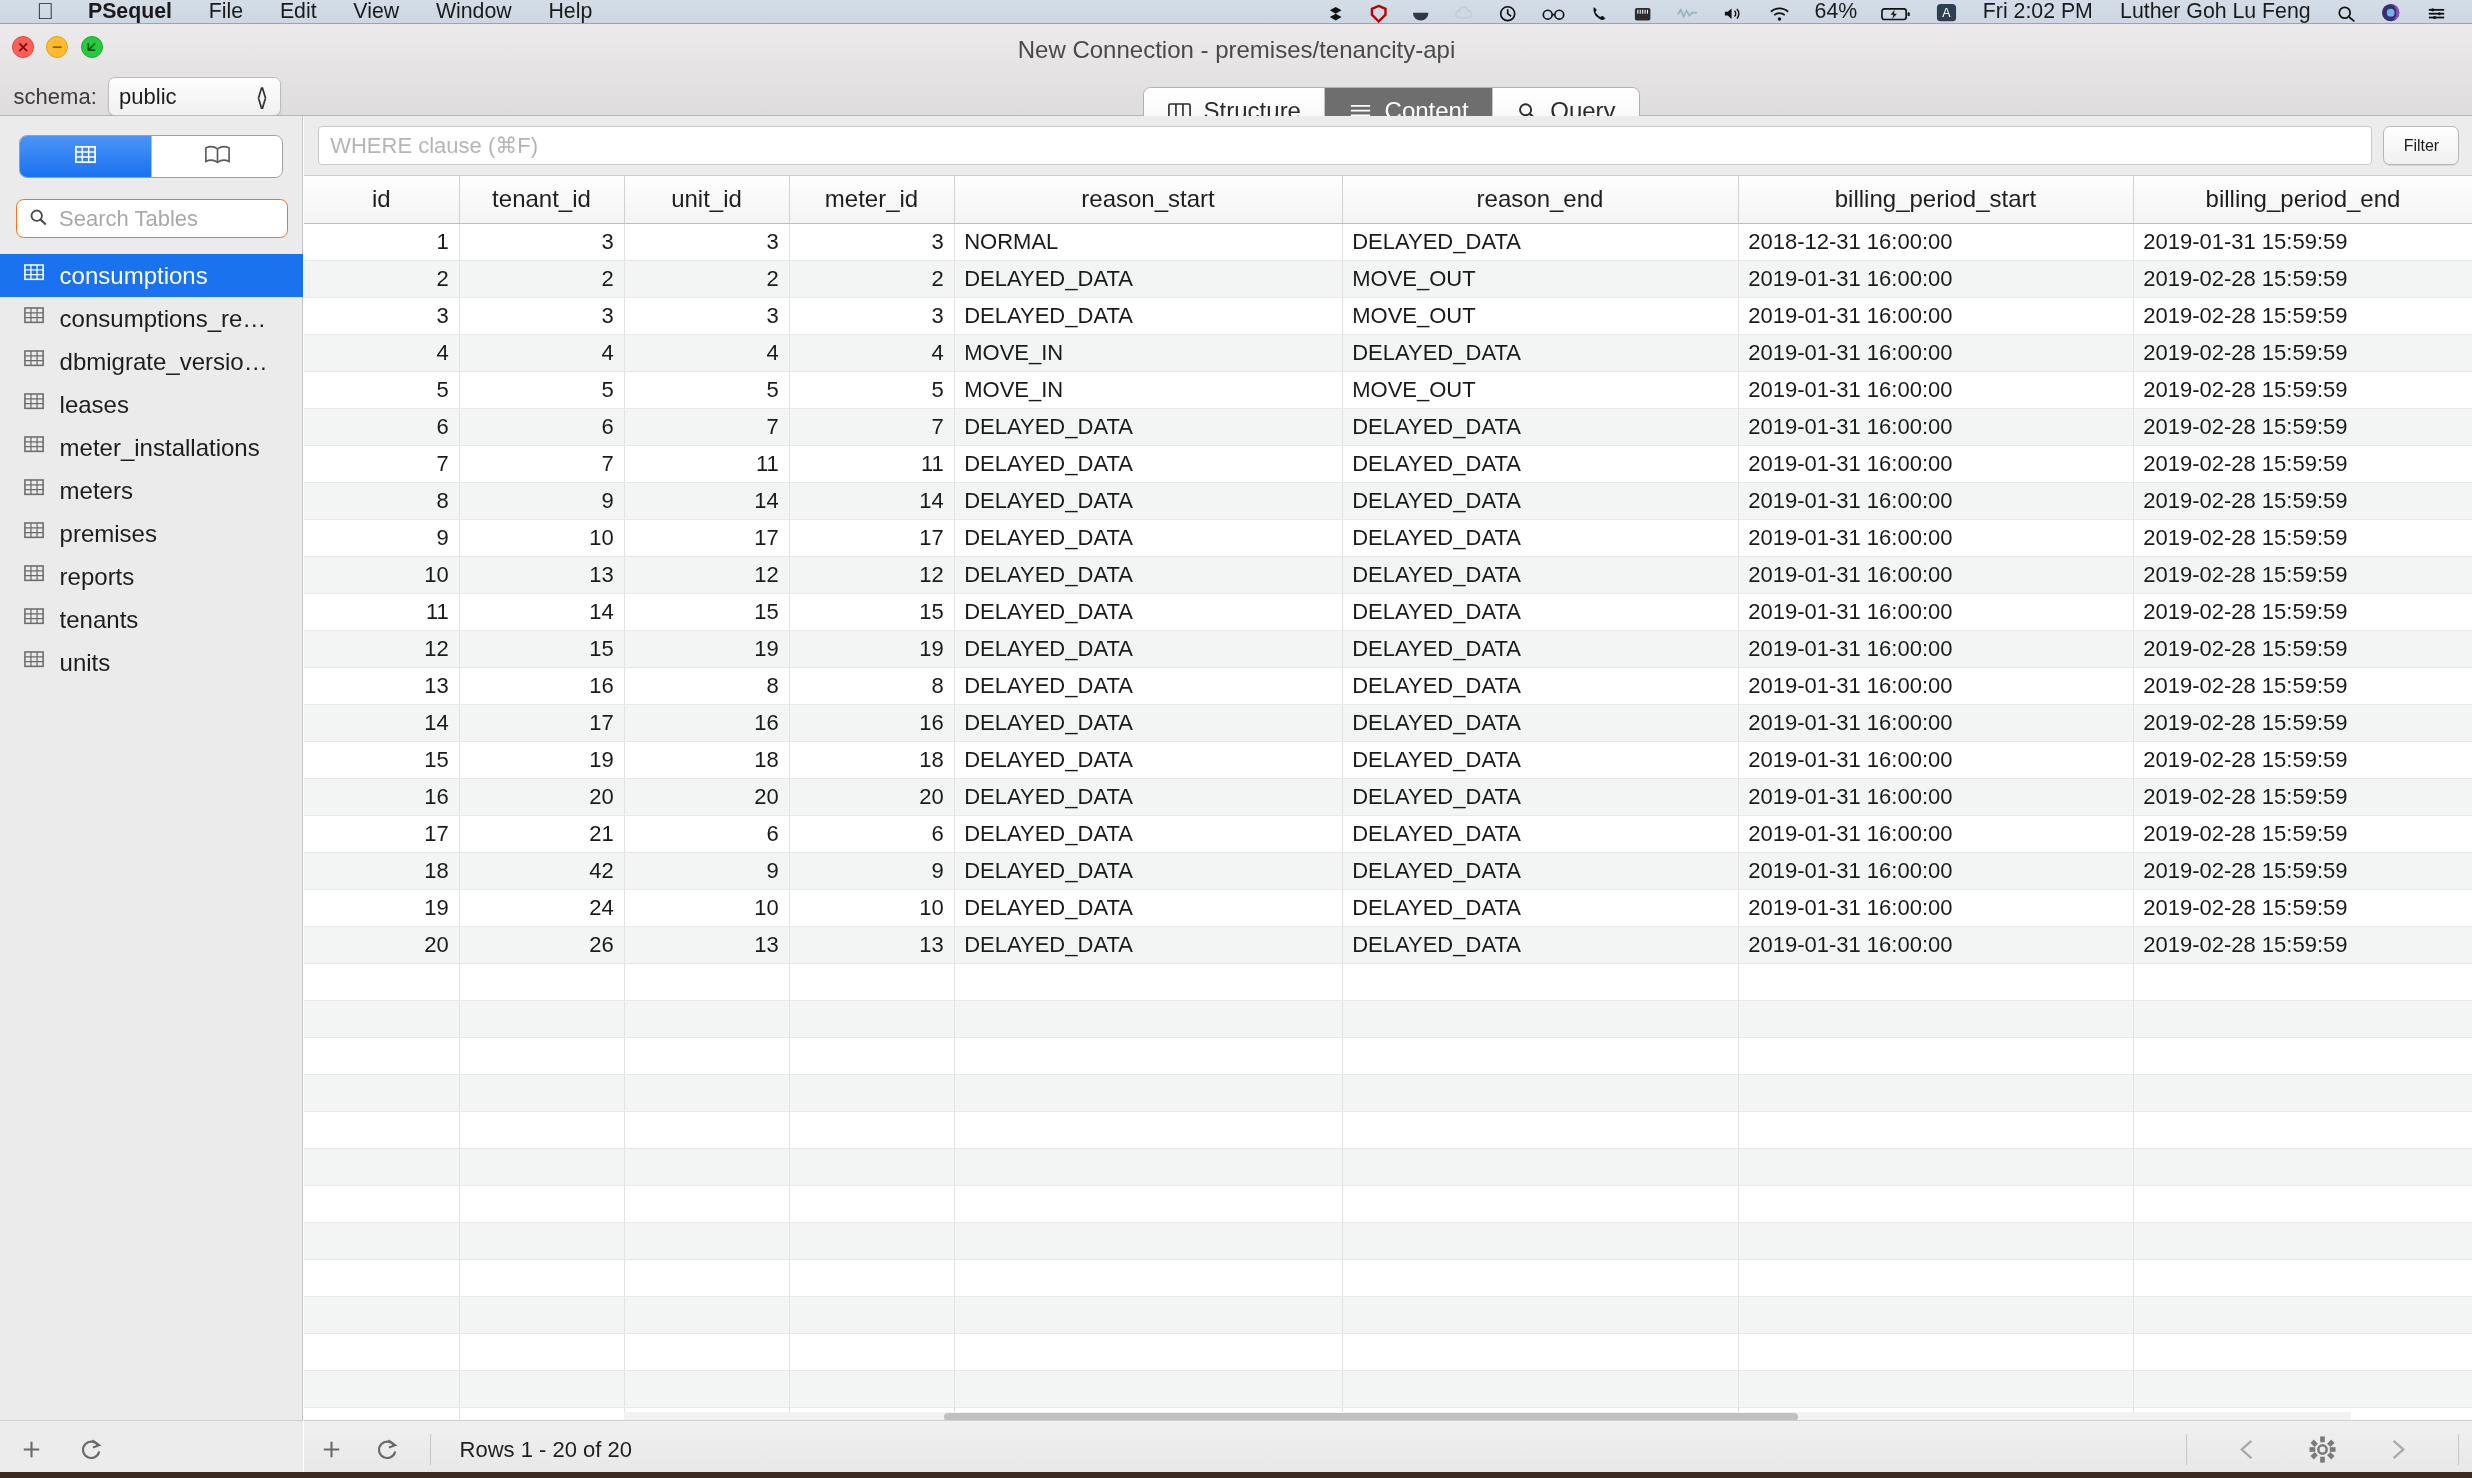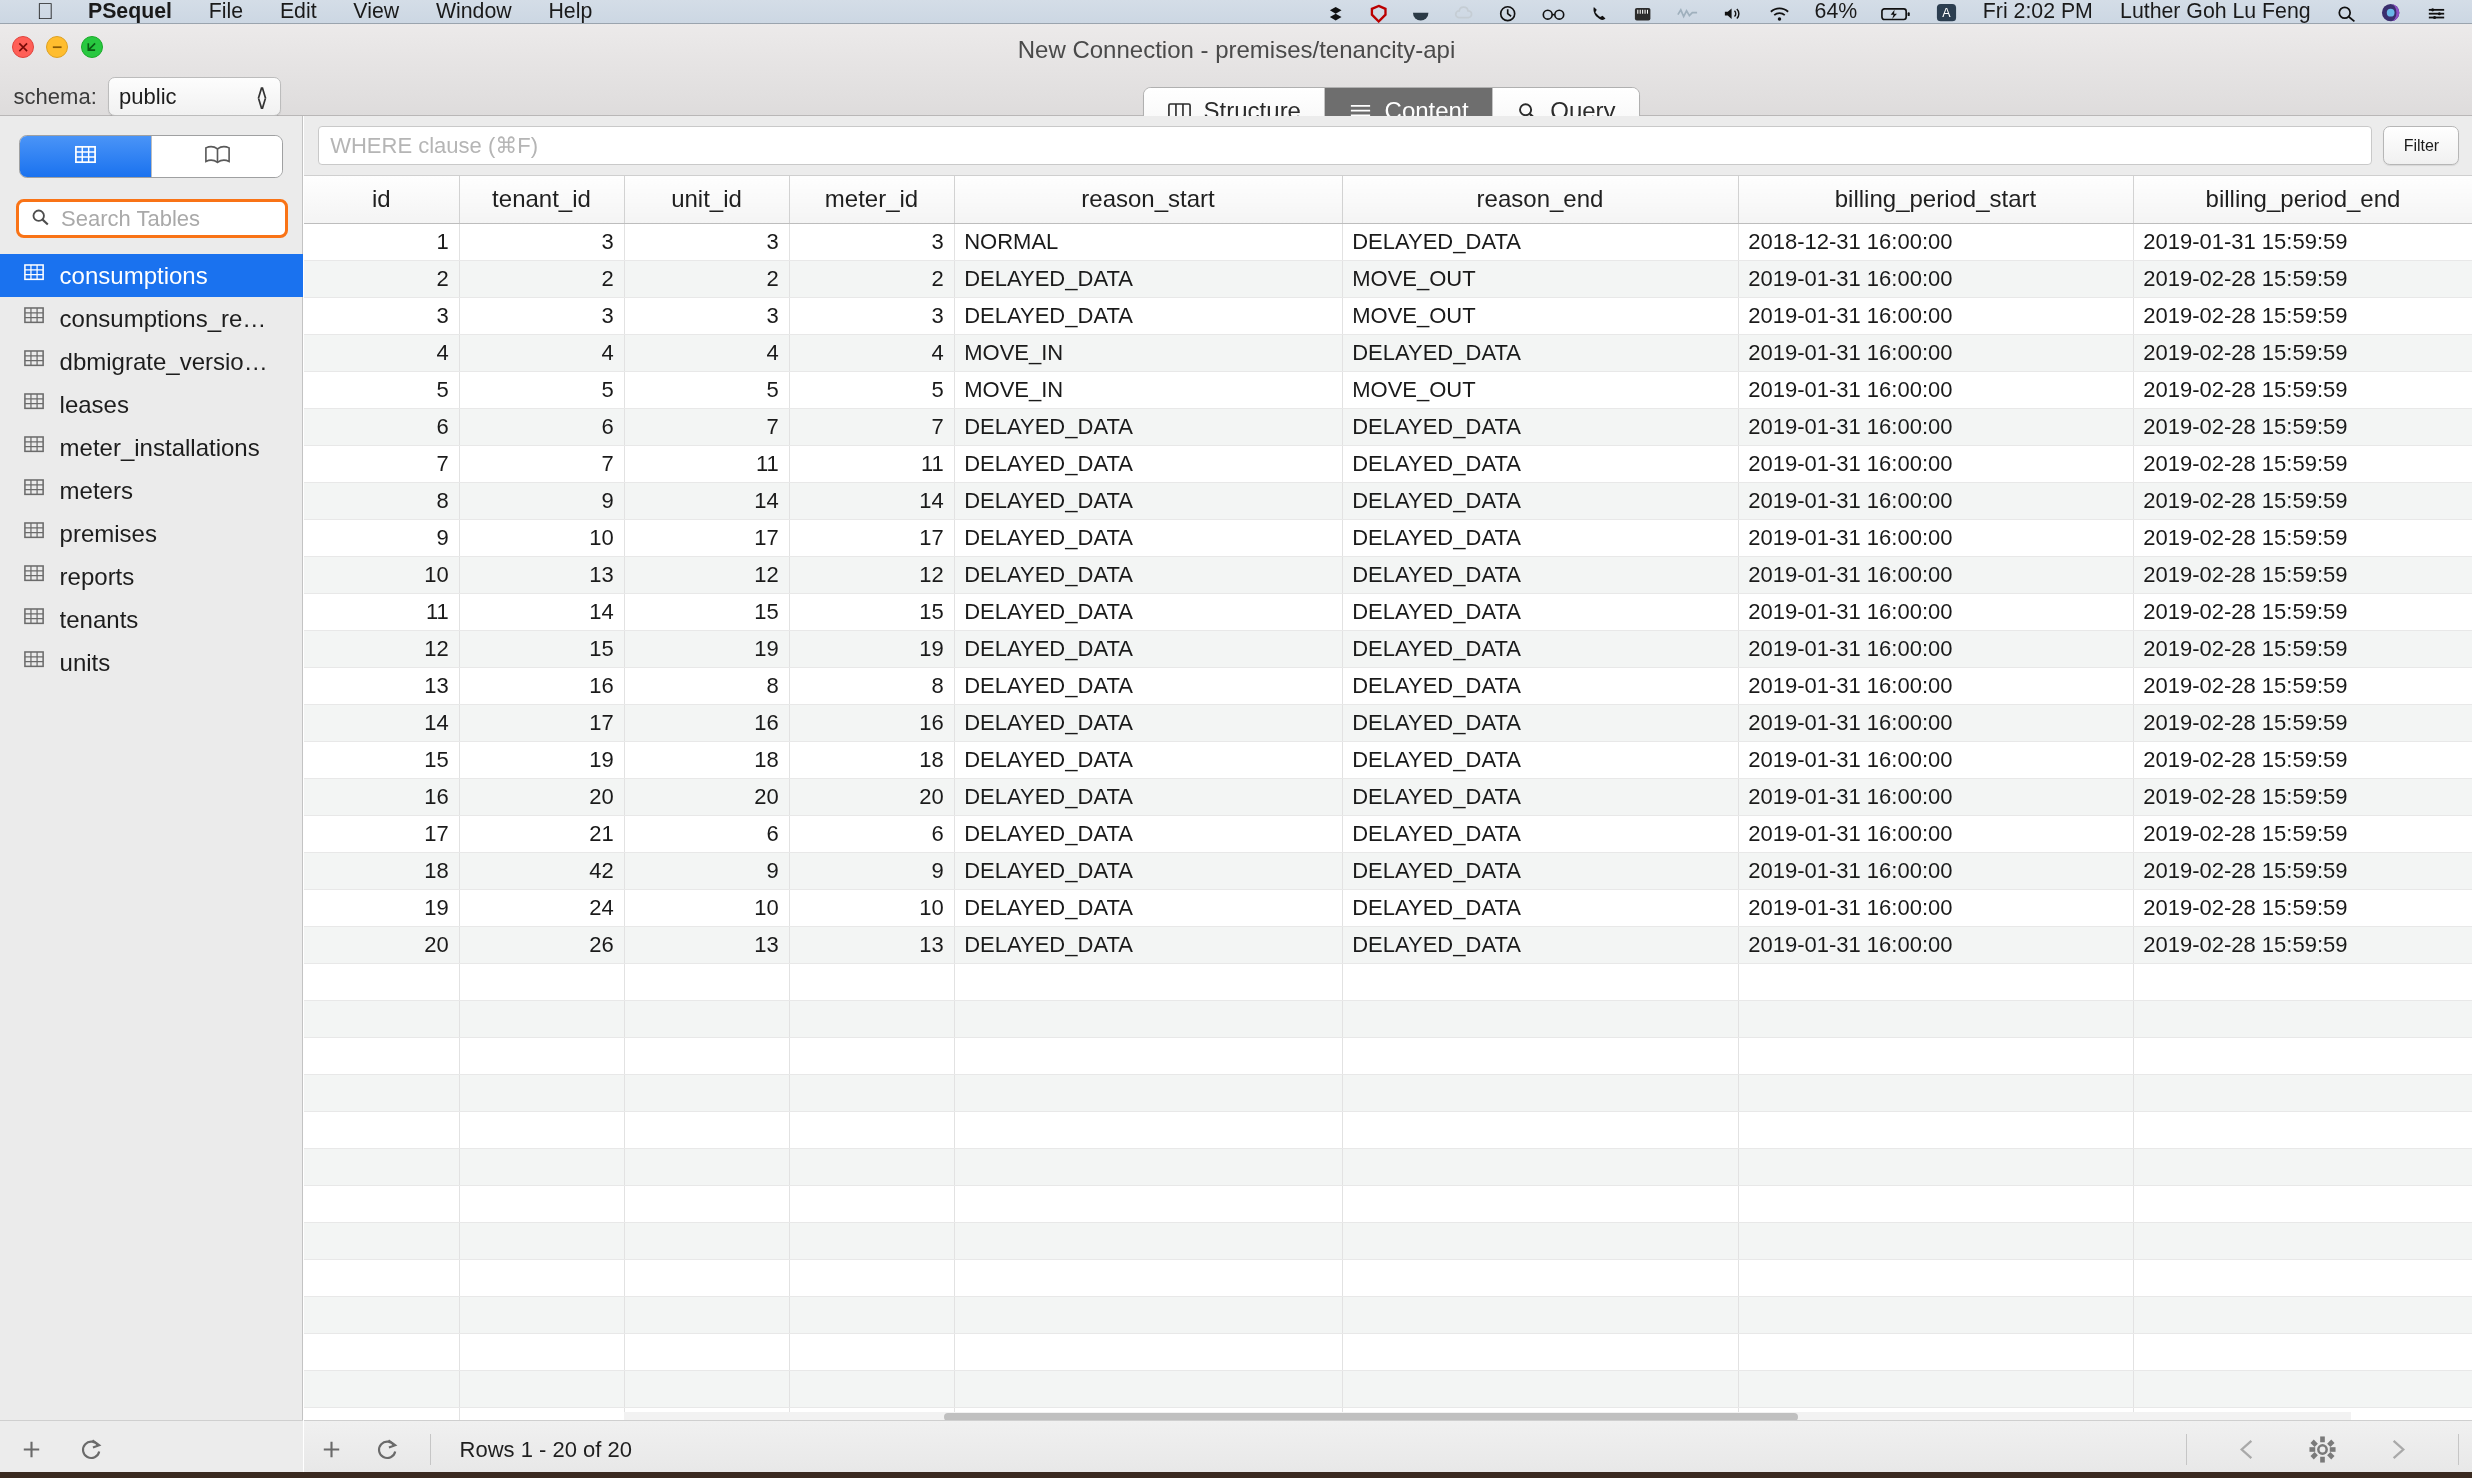--- a/index.html
+++ b/index.html
@@ -105,21 +105,21 @@
     width: 264px; height: 43px;
     display: flex; border: 1px solid #9fa0a1; border-radius: 7.8px; overflow: hidden;
   }
   .vt { flex: 1; display: flex; align-items: center; justify-content: center; }
   .vt.active { background: linear-gradient(180deg,#4a94f7,#1a72ef); }
   .vt.inactive { background: #ffffff; border-left: 1px solid #bdbdbd; }
 
   #searchBox {
     position: absolute; left: 15.5px; top: 83px;
     width: 272px; height: 39px;
-    background: #ffffff; border: 3px solid #f97316; border-radius: 7.8px;
+    background: #ffffff; border: 1px solid #f97316; border-radius: 7.8px;
     display: flex; align-items: center; gap: 9.7px; padding: 0 11.6px;
   }
   #searchBox .ph { font-size: 22px; color: #a9a9a9; }
 
   #tableList { position: absolute; left: 0; top: 138px; width: 303px; }
   .tbl-item {
     height: 43px; display: flex; align-items: center; gap: 13.6px;
     padding-left: 23px; font-size: 24px; color: #1d1d1d;
   }
   .tbl-item.selected { background: #1a72ef; color: #ffffff; }

